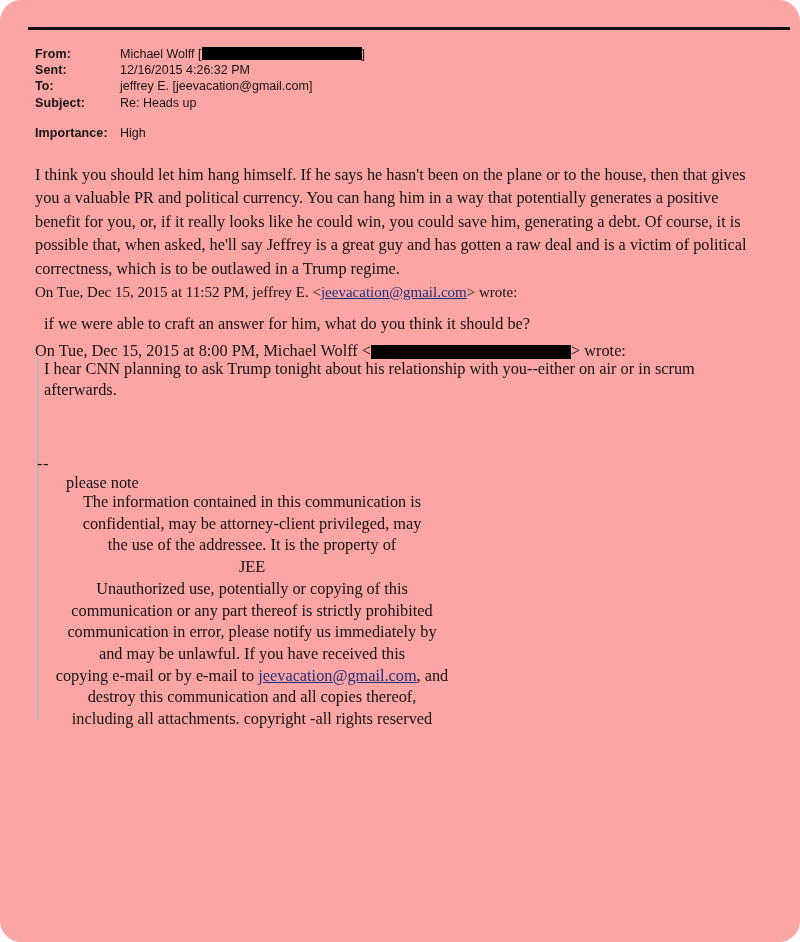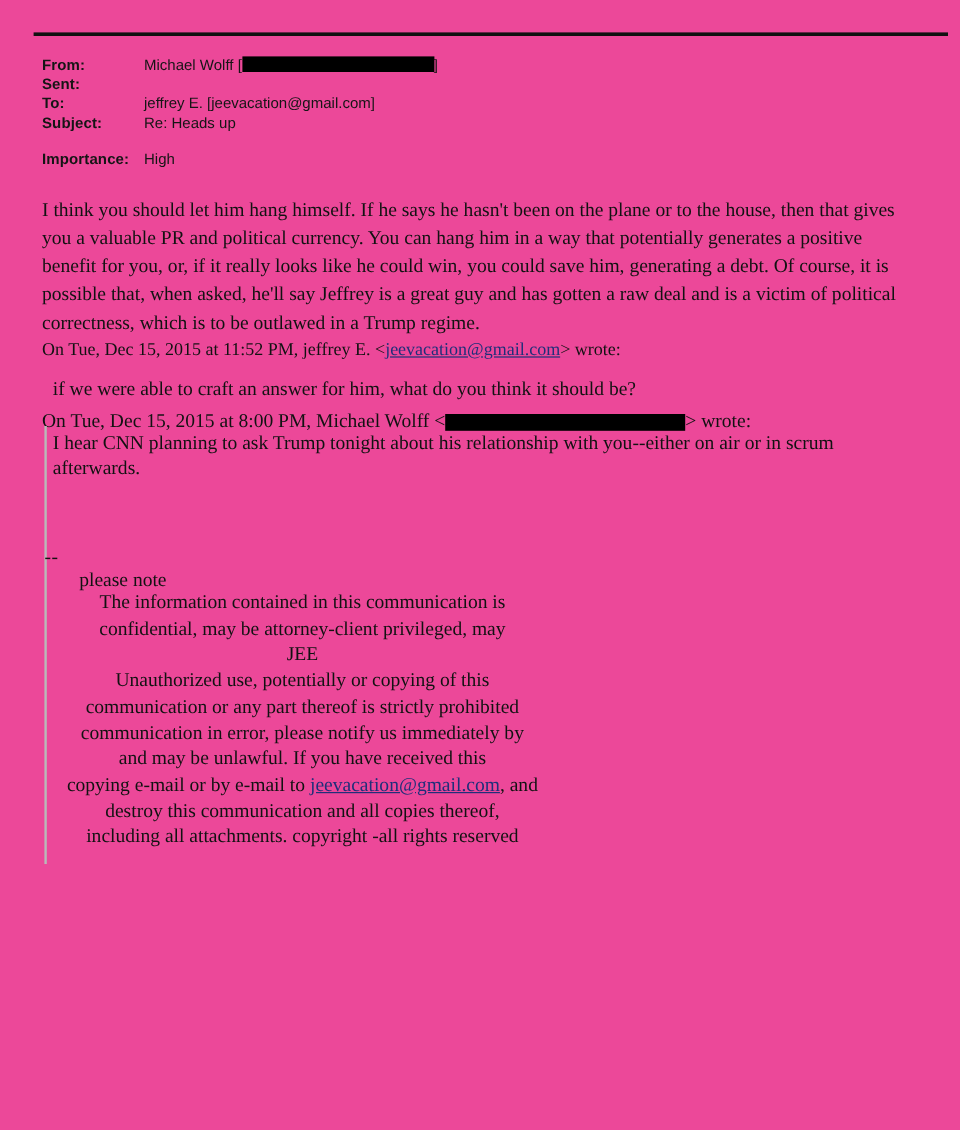--- a/index.html
+++ b/index.html
@@ -12,21 +12,22 @@
     height: 942px;
     position: relative;
     font-family: "Liberation Serif", "DejaVu Serif", serif;
     color: #000000;
     overflow: hidden;
   }
 
   .page {
     position: absolute;
     inset: 0;
-    background: #ec4899;
+    background: #fca5a5;
+    border-radius: 21px;
   }
 
   
   .top-rule {
     position: absolute;
     left: 28px;
     top: 27px;
     width: 762px;
     height: 3px;
     background: #111111;
@@ -183,20 +184,21 @@
 
   <div class="hdr">
 
     <div class="hdr-row">
       <div class="hdr-label">From:</div>
       <div class="hdr-value"><span>Michael Wolff [</span><span class="redaction redaction-from"></span><span>]</span></div>
     </div>
 
     <div class="hdr-row">
       <div class="hdr-label">Sent:</div>
+      <div class="hdr-value">12/16/2015 4:26:32 PM</div>
     </div>
 
     <div class="hdr-row">
       <div class="hdr-label">To:</div>
       <div class="hdr-value">jeffrey E. [jeevacation@gmail.com]</div>
     </div>
 
     <div class="hdr-row">
       <div class="hdr-label">Subject:</div>
       <div class="hdr-value">Re: Heads up</div>
@@ -222,20 +224,21 @@
   <div class="reply-2-text">I hear CNN planning to ask Trump tonight about his relationship with you--either on air or in scrum afterwards.</div>
 
   <div class="quote-bar"></div>
 
   <div class="sig-dashes">--</div>
   <div class="sig-please">please note</div>
 
   <div class="disclaimer">
     <div>The information contained in this communication is</div>
     <div>confidential, may be attorney-client privileged, may</div>
+    <div>the use of the addressee. It is the property of</div>
     <div>JEE</div>
     <div>Unauthorized use, potentially or copying of this</div>
     <div>communication or any part thereof is strictly prohibited</div>
     <div>communication in error, please notify us immediately by</div>
     <div>and may be unlawful. If you have received this</div>
     <div><span>copying e-mail or by e-mail to </span><span class="email-link">jeevacation@gmail.com</span><span>, and</span></div>
     <div>destroy this communication and all copies thereof,</div>
     <div>including all attachments. copyright -all rights reserved</div>
   </div>
 

